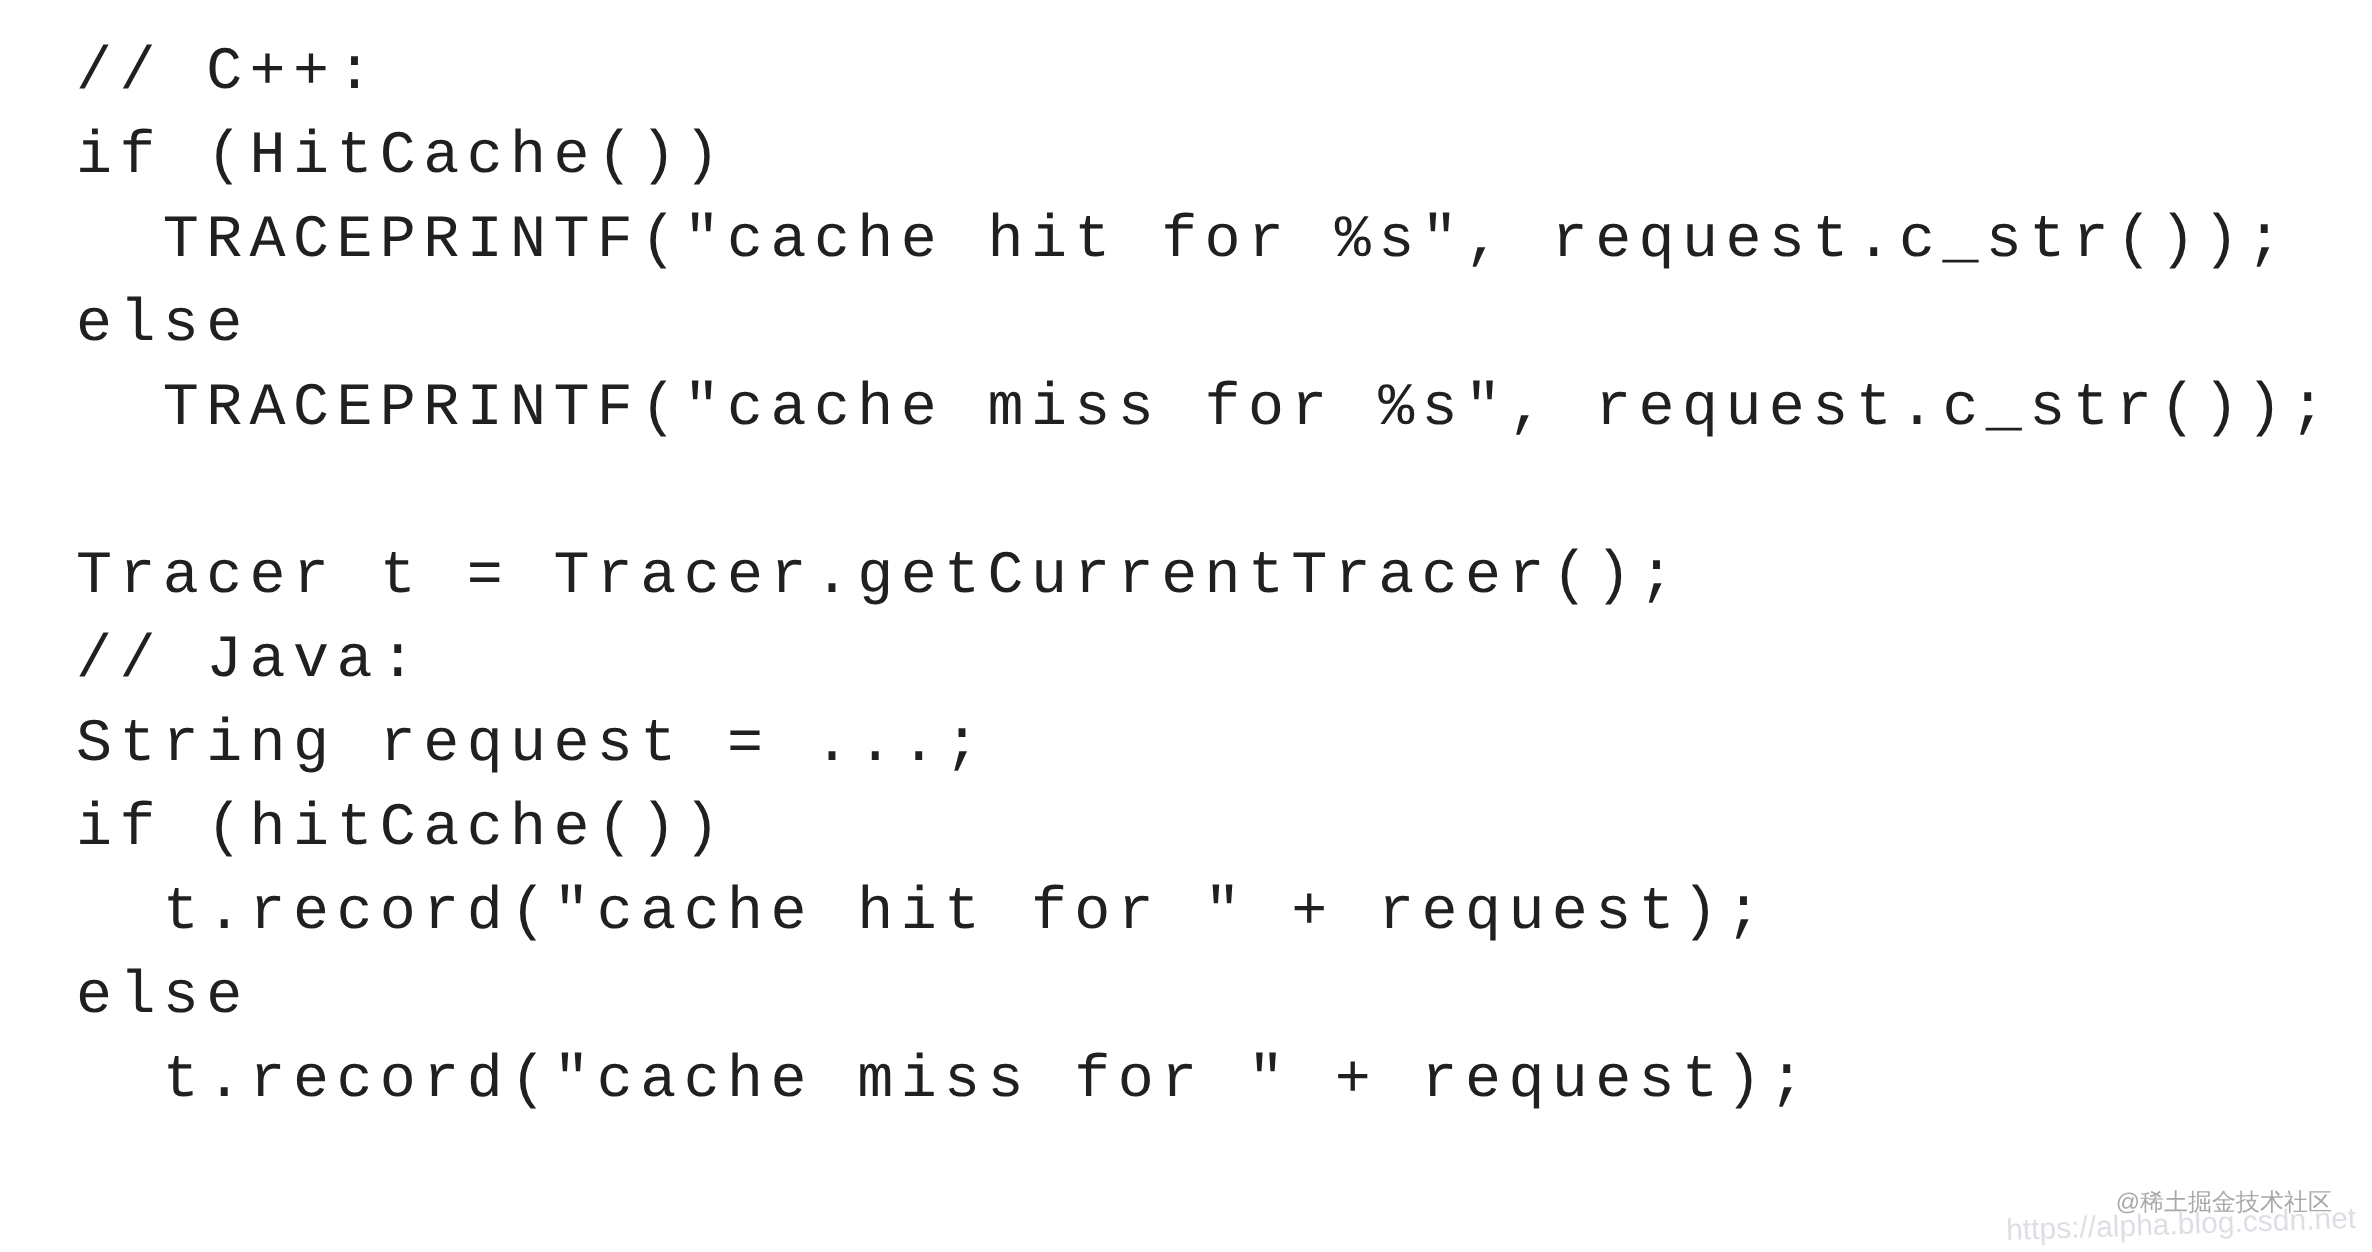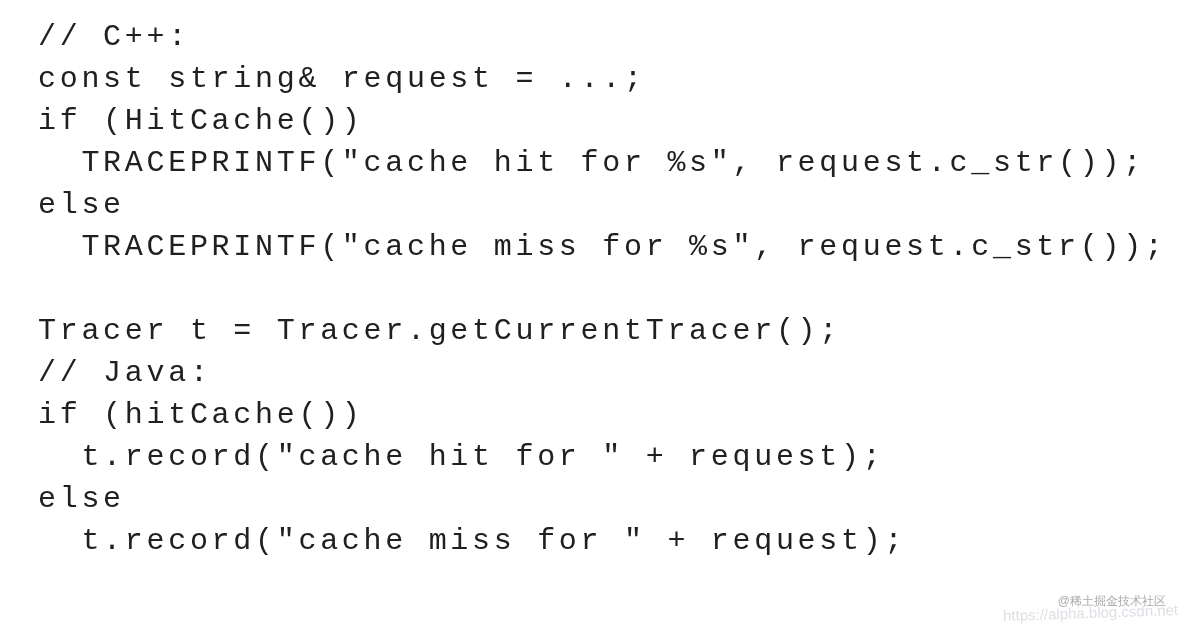--- a/index.html
+++ b/index.html
@@ -58,29 +58,29 @@
     white-space: nowrap;
     transform: rotate(-2deg);
   }
 </style>
 </head>
 <body>
 
 <div class="code-area">
     <div class="code-section">
       <div class="code-line">// C++:</div>
-      <div class="code-line">const string&amp; request = ...;</div>
       <div class="code-line">if (HitCache())</div>
       <div class="code-line">  TRACEPRINTF("cache hit for %s", request.c_str());</div>
       <div class="code-line">else</div>
       <div class="code-line">  TRACEPRINTF("cache miss for %s", request.c_str());</div>
     </div>
     <div class="code-section">
       <div class="code-line">Tracer t = Tracer.getCurrentTracer();</div>
       <div class="code-line">// Java:</div>
+      <div class="code-line">String request = ...;</div>
       <div class="code-line">if (hitCache())</div>
       <div class="code-line">  t.record("cache hit for " + request);</div>
       <div class="code-line">else</div>
       <div class="code-line">  t.record("cache miss for " + request);</div>
     </div>
   </div>
 
 <div class="watermark">
   <span class="watermark-url">https://alpha.blog.csdn.net</span>
   <span class="watermark-community">@稀土掘金技术社区</span>

